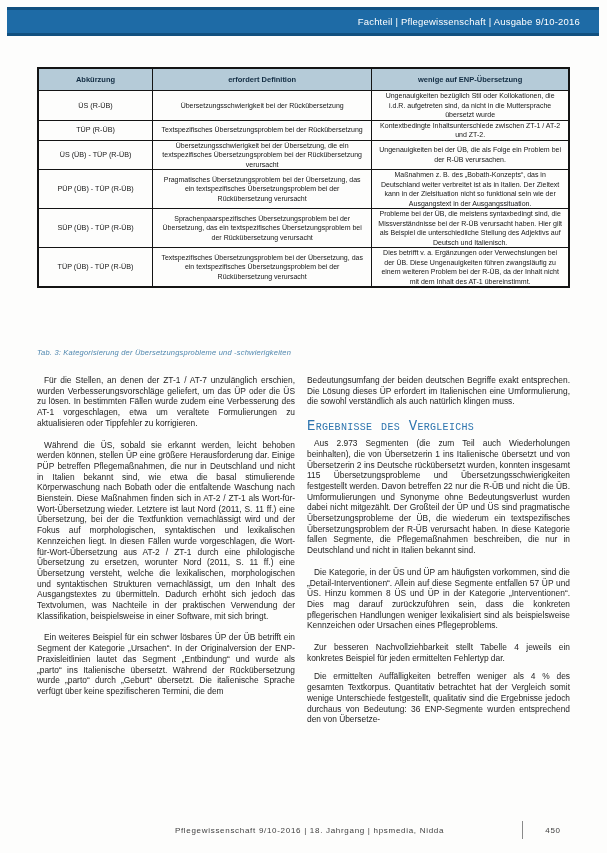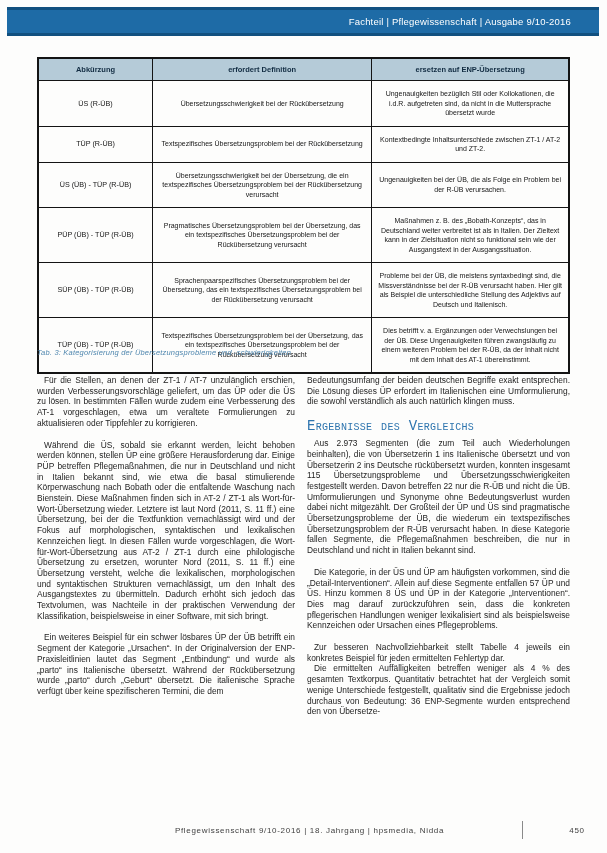--- a/index.html
+++ b/index.html
@@ -8,72 +8,72 @@
   .page {
     position: relative; width: 607px; height: 853px;
     background: #fdfdfc; overflow: hidden;
   }
   
   .banner {
     position: absolute; left: 7px; right: 8px; top: 7px; height: 29px;
     background: #1e6ba6;
     border-top: 3px solid #11507f; border-bottom: 3px solid #11507f;
     display: flex; align-items: center; justify-content: flex-end;
-    padding-right: 28px;
+    padding-right: 19px;
     color: #ffffff; font-size: 9.5px; letter-spacing: 0.2px;
   }
   
-  .tbl-wrap { position: absolute; left: 37px; top: 57px; width: 432px; }
+  .tbl-wrap { position: absolute; left: 37px; top: 67px; width: 432px; }
   table.cat {
     width: 533px; border-collapse: collapse;
     border: 2px solid #141414;
     font-size: 7px; color: #161616;
   }
   table.cat th, table.cat td {
     border: 1px solid #141414;
     text-align: center; vertical-align: middle;
-    padding: 8px 6px; line-height: 9.5px;
+    padding: 0 6px; line-height: 9.5px;
   }
   table.cat th {
     background: #b5cbd8; color: #122c42; font-weight: bold;
     font-size: 7.5px; padding: 6px 4px; line-height: 9px;
   }
   table.cat td.abbr { font-size: 7.2px; }
   
   .tbl-caption {
     position: absolute; left: 37px; top: 348px; width: 533px;
     font-style: italic; font-size: 7.5px; color: #4e86ae; letter-spacing: 0.2px;
   }
   
   .col { position: absolute; top: 375px; }
   .col-left  { left: 37px;  width: 258px; }
   .col-right { left: 307px; width: 263px; }
   p.body {
     font-size: 8.4px; line-height: 10.7px; text-align: justify;
     color: #1d1d1d; margin: 0 0 11px 0; text-indent: 7px;
   }
   p.body.no-indent { text-indent: 0; }
-  p.body.no-gap { margin-bottom: 0; }
+  p.body.no-gap { margin-bottom: 8px; }
   h2.section {
     font-variant: small-caps; font-weight: normal;
     color: #2d74ae; font-size: 14px; letter-spacing: 0.3px;
     margin: 1px 0 4px 0;
     font-family: Liberation Mono, monospace;
   }
   
   .footer-info {
     position: absolute; left: 0; right: 0; top: 826px;
     text-align: center; font-size: 8px; color: #3e3e3e; letter-spacing: 0.7px; padding-left: 12px;
   }
   .footer-divider {
     position: absolute; left: 522px; top: 821px;
     width: 1px; height: 18px; background: #8a8a8a;
   }
   .footer-page {
-    position: absolute; left: 560px; top: 826px; width: 34px;
+    position: absolute; left: 536px; top: 826px; width: 34px;
     font-size: 8px; color: #3e3e3e; letter-spacing: 0.7px; text-align: center;
   }
 </style>
 </head>
 <body>
 
 <div class="page">
 
   <div class="banner">
     <span>Fachteil | Pflegewissenschaft | Ausgabe 9/10-2016</span>
@@ -83,21 +83,21 @@
     <table class="cat">
       <colgroup>
         <col style="width:115px">
           <col style="width:220px">
           <col style="width:198px">
       </colgroup>
       <thead>
         <tr>
           <th>Abkürzung</th>
           <th>erfordert Definition</th>
-          <th>ersetzen auf ENP-Übersetzung</th>
+          <th>wenige auf ENP-Übersetzung</th>
         </tr>
       </thead>
       <tbody>
         <tr>
           <td class="abbr">ÜS (R-ÜB)</td>
           <td>Übersetzungsschwierigkeit bei der Rückübersetzung</td>
           <td>Ungenauigkeiten bezüglich Stil oder Kollokationen, die i.d.R. aufgetreten sind, da nicht in die Muttersprache übersetzt wurde</td>
         </tr>
         <tr>
           <td class="abbr">TÜP (R-ÜB)</td>

